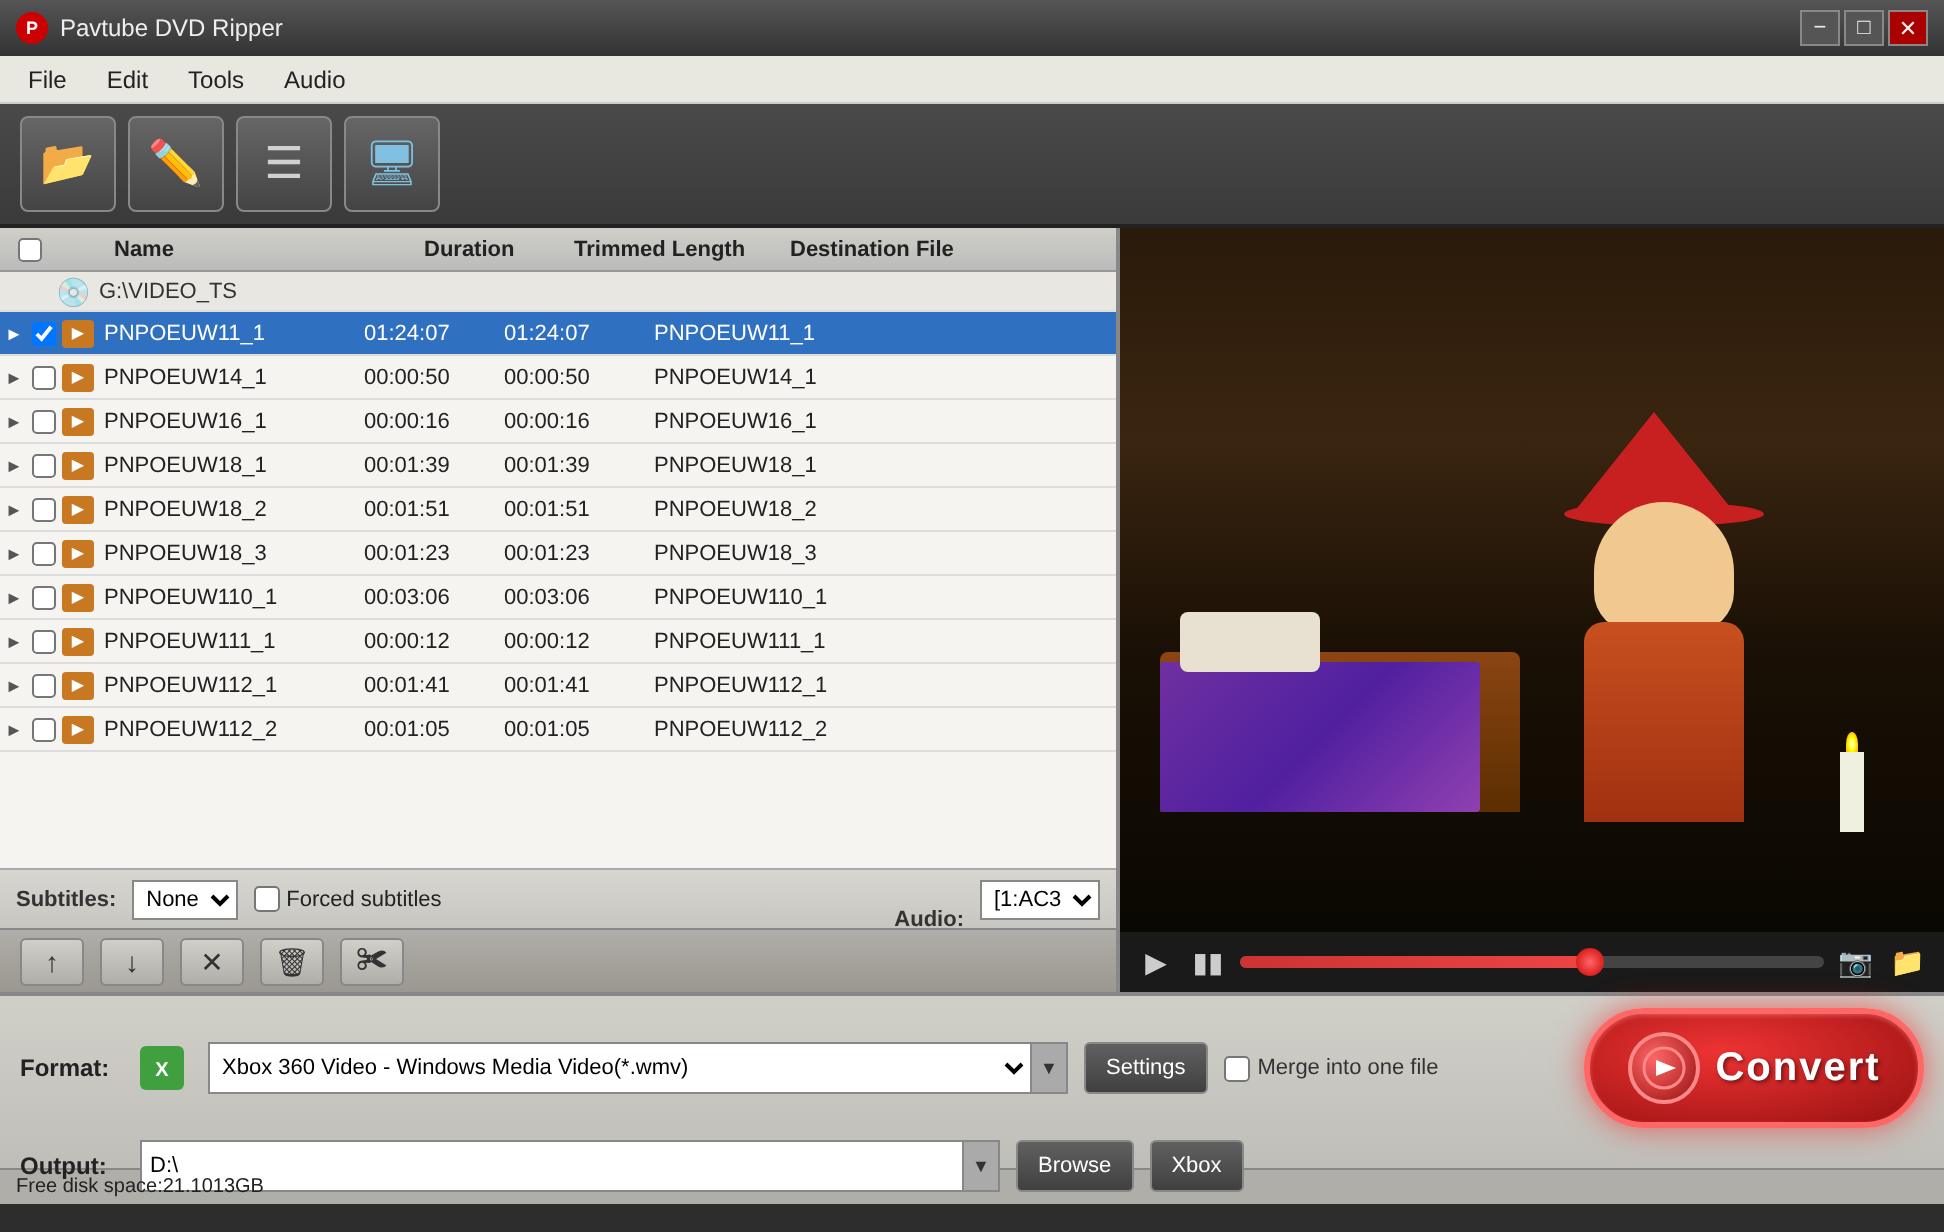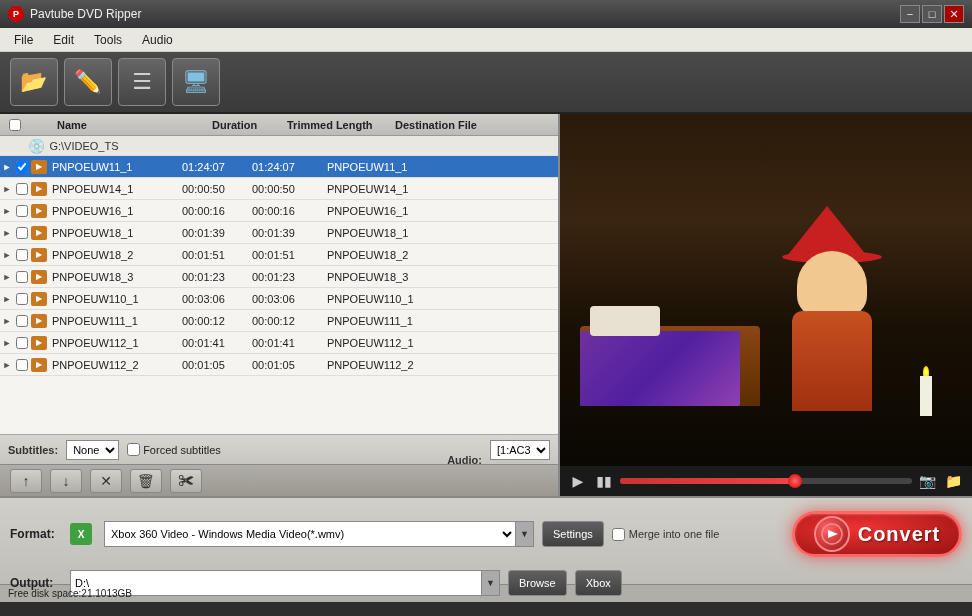--- a/index.html
+++ b/index.html
@@ -479,21 +479,21 @@
       border-left: 1px solid #888;
     }
 
     .convert-container {
       position: relative;
       width: 170px; height: 60px;
       margin-left: auto;
       display: flex; align-items: center; justify-content: center;
     }
     .convert-oval {
-      width: 170px; height: 46px;
+      width: 170px; height: 60px;
       background: radial-gradient(ellipse at 40% 35%, #ee3333, #991111);
       border-radius: 30px;
       border: 3px solid #ff6666;
       box-shadow: 0 0 15px rgba(255,0,0,0.5), inset 0 1px 2px rgba(255,150,150,0.4);
       display: flex; align-items: center; justify-content: center;
       cursor: pointer;
       gap: 8px;
     }
     .convert-logo {
       width: 36px; height: 36px;

